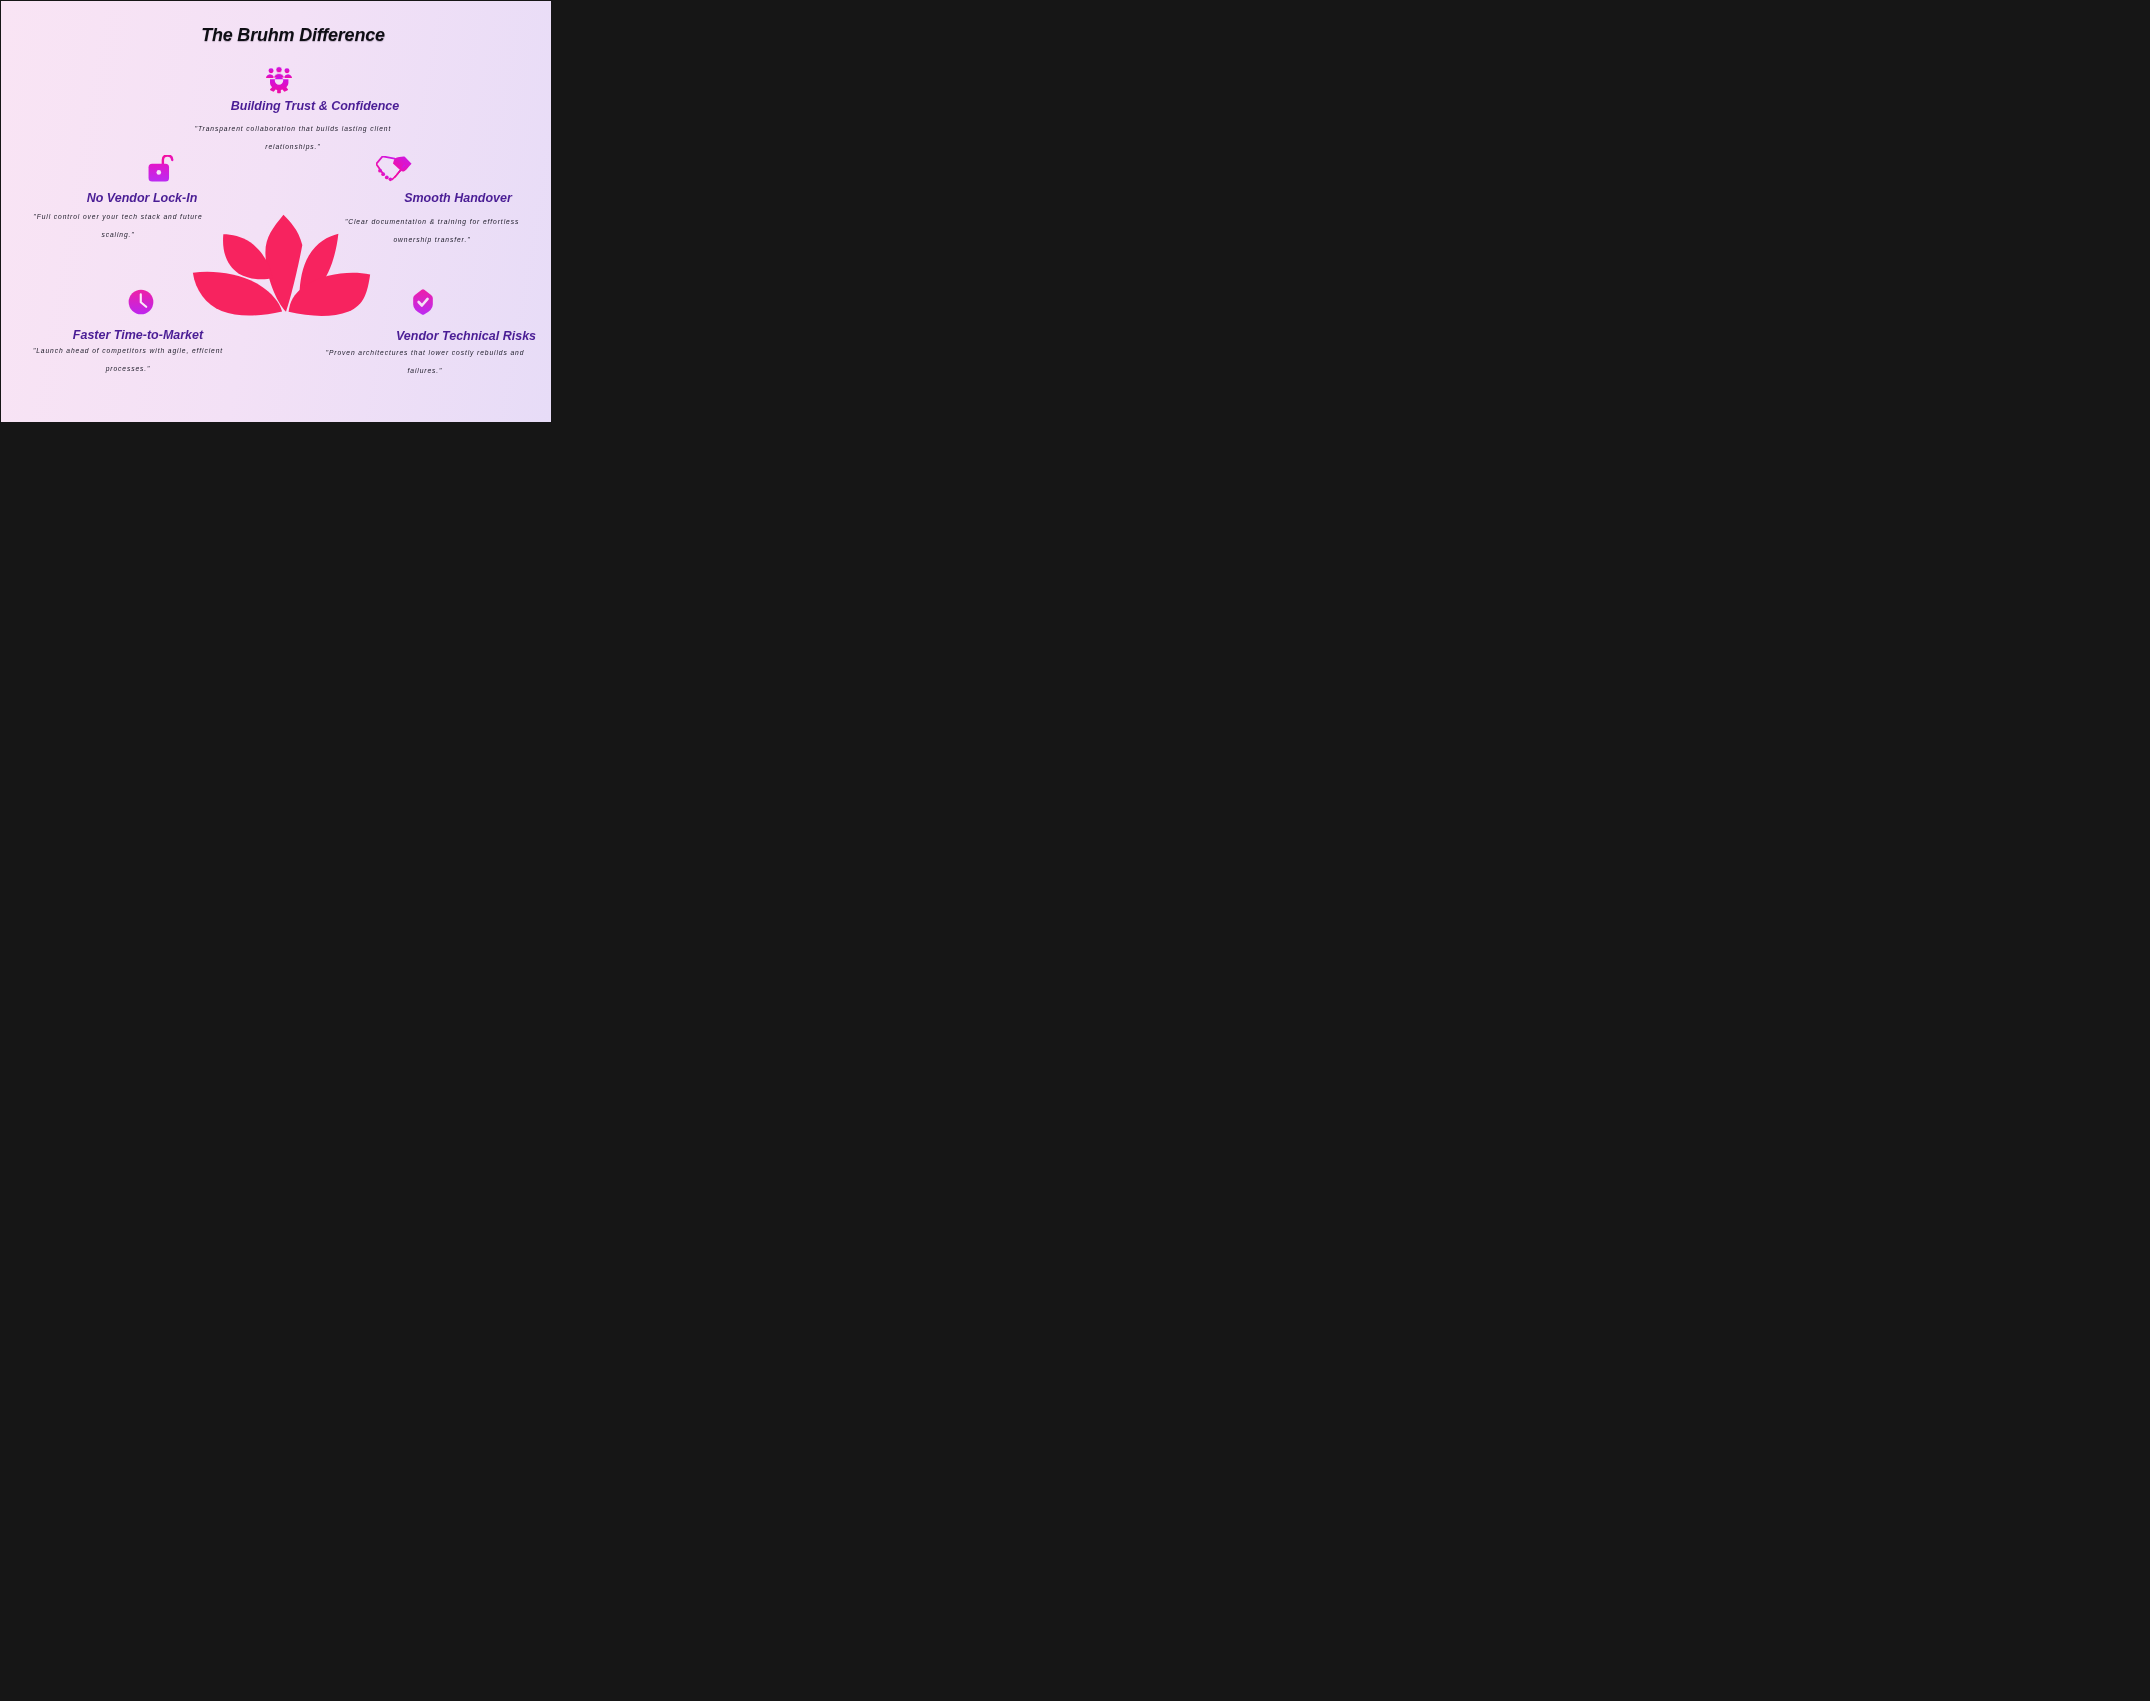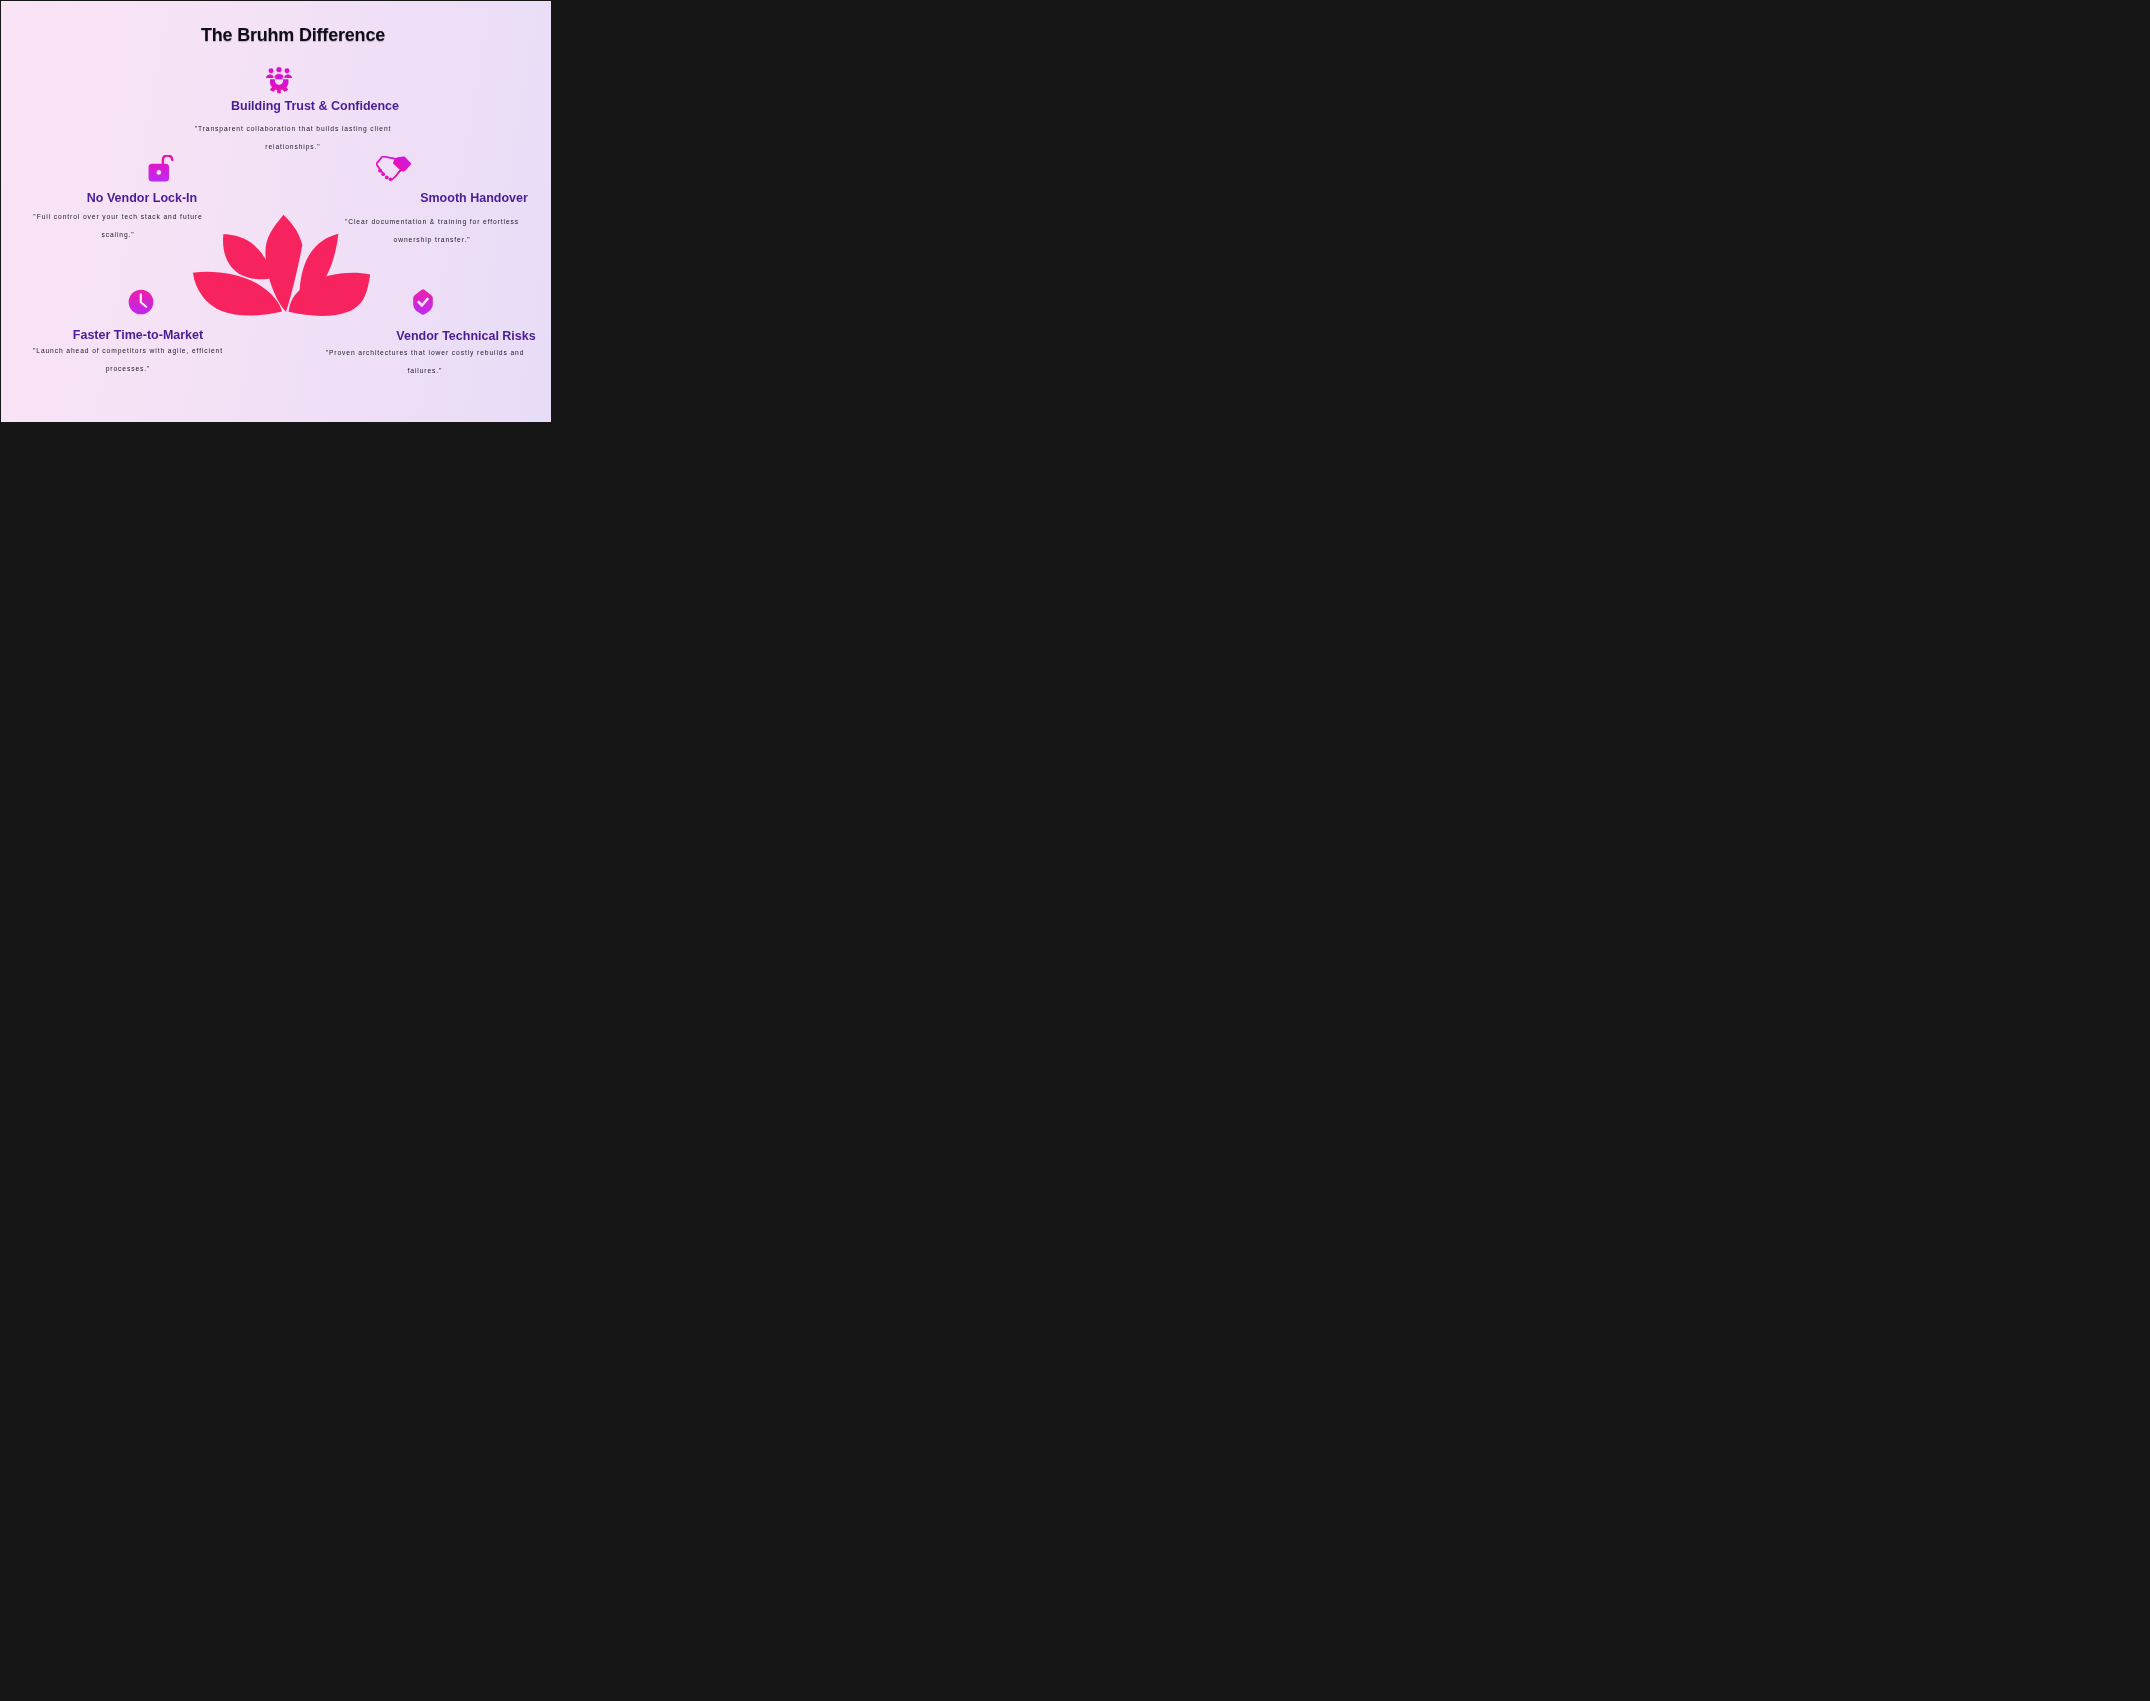--- a/index.html
+++ b/index.html
@@ -4,20 +4,21 @@
 <style>
   html,body { margin:0; padding:0; background:#161616; }
   #canvas {
     position:relative;
     width:550px; height:421px;
     border:1.7px solid #161616;
     border-radius:1.3px;
     background:linear-gradient(100deg, #f9e4f4 0%, #f3e1f6 48%, #e7dcf7 100%);
     overflow:hidden;
     font-family:"Liberation Sans", sans-serif;
+    font-style:italic;
   }
   .title {
     position:absolute; top:24px; left:292px; transform:translateX(-50%);
     font-size:18px; font-weight:800; letter-spacing:-0.2px;
     color:#0e0e14; white-space:nowrap;
     text-shadow:0 0.9px 0.9px rgba(70,50,80,0.30);
   }
   .heading {
     position:absolute; transform:translateX(-50%);
     font-size:12.5px; font-weight:700; line-height:1;
@@ -36,21 +37,21 @@
   
   #trust-icon    { left:265px; top:65px; width:26px;  height:27.5px; }
   #trust-head    { left:290px; top:99px; }
   #trust-quote   { left:292px; top:124px; }
 
   #vendor-icon   { left:147px; top:154px; width:26px;  height:27px; }
   #vendor-head   { left:117px; top:191px;text-align:right; }
   #vendor-quote  { left:117px; top:212px; }
 
   #handover-icon { left:375px; top:155px; width:36px;  height:26px; }
-  #handover-head { left:449px; top:191px; }
+  #handover-head { left:433px; top:191px; }
   #handover-quote{ left:431px; top:217px; }
 
   #speed-icon    { left:127px; top:288px; width:26px;  height:26px; }
   #speed-head    { left:113px; top:328px;text-align:center; }
   #speed-quote   { left:127px; top:346px; }
 
   #risk-icon     { left:410px; top:287px; width:24px;  height:28px; }
   #risk-head     { left:441px; top:329px; }
   #risk-quote    { left:424px; top:348px; }
 

